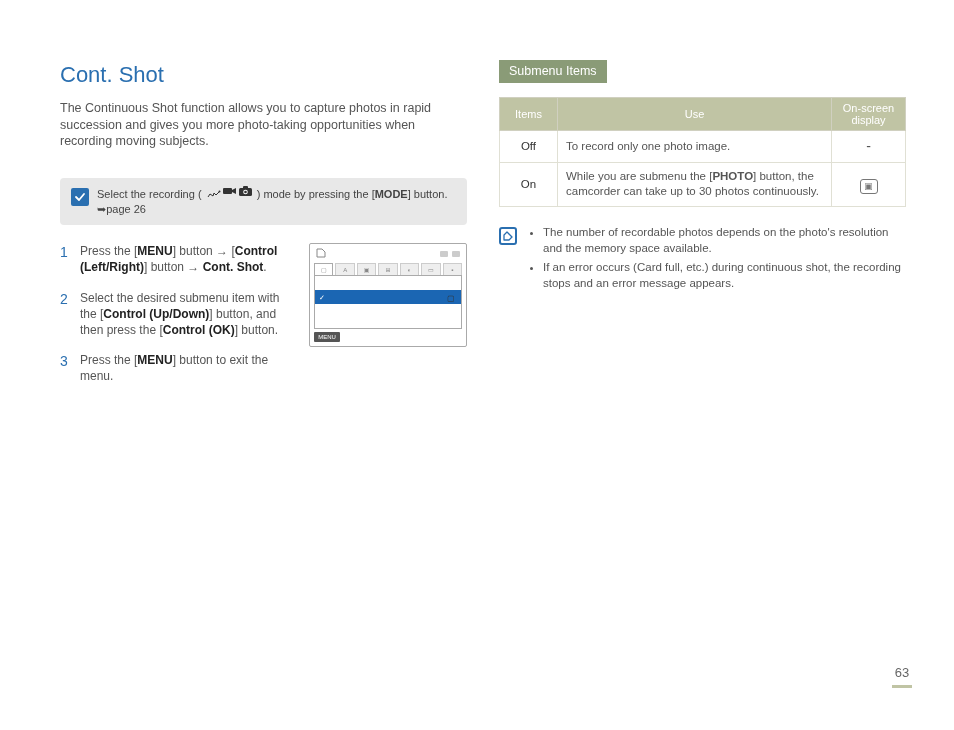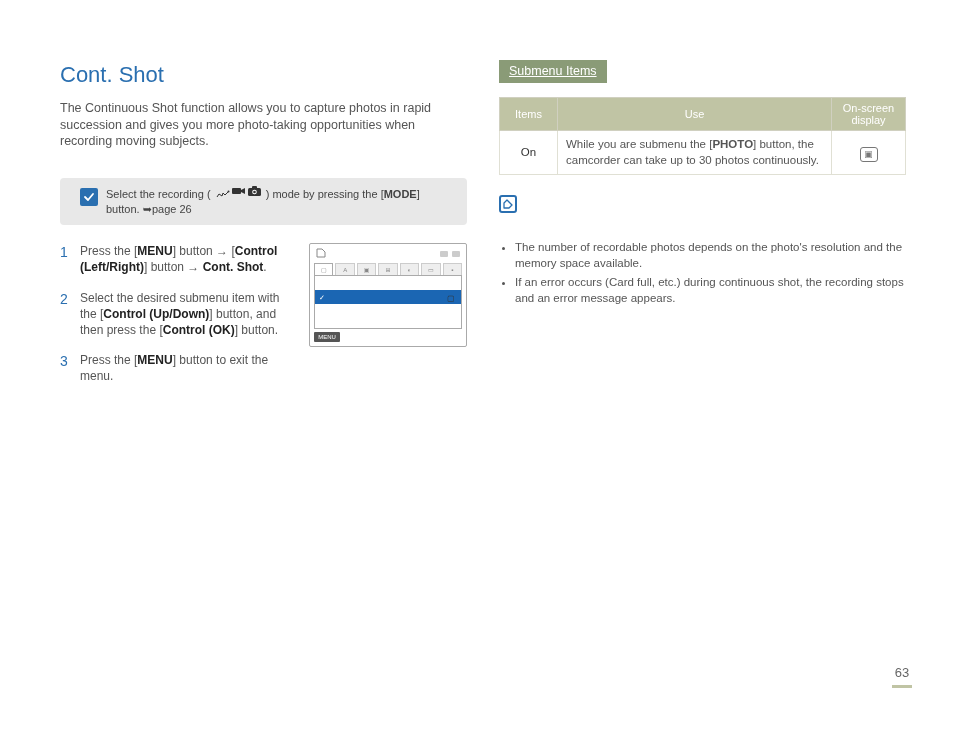--- a/index.html
+++ b/index.html
@@ -41,21 +41,21 @@
       margin-bottom: 10px;
     }
     .intro {
       font-size: 12.5px;
       color: #555;
       margin-bottom: 28px;
     }
     .note-box {
       background: #e8e8e8;
       border-radius: 4px;
-      padding: 8px 20px;
+      padding: 8px 11px;
       display: flex;
       align-items: flex-start;
       gap: 8px;
       font-size: 11px;
       color: #444;
       margin-bottom: 18px;
     }
     .note-box .check-badge {
       width: 18px;
       height: 18px;
@@ -170,21 +170,20 @@
     }
 
     
     .submenu-title {
       display: inline-block;
       background: #8a9b77;
       color: #fff;
       font-size: 12.5px;
       padding: 3px 10px;
       margin-bottom: 14px;
-      text-decoration: underline;
     }
     table.submenu {
       width: 100%;
       border-collapse: collapse;
       font-size: 11.5px;
     }
     table.submenu th {
       background: #c0c4a4;
       color: #fff;
       font-weight: 400;
@@ -203,24 +202,23 @@
     }
     table.submenu td.itm { text-align: center; font-weight: 400; color:#333; }
     table.submenu td.disp { text-align: center; font-size: 14px; }
     .disp-icon {
       display:inline-flex; width:18px; height:15px; border:1.5px solid #777; border-radius:3px;
       align-items:center; justify-content:center; font-size:9px; color:#777;
     }
 
     .info-box {
       display: flex;
-      gap: 27px;
+      gap: 10px;
       margin-top: 18px;
       align-items: flex-start;
-      flex-direction: column;
     }
     .info-badge {
       width: 18px;
       height: 18px;
       border: 2px solid #2a6fb0;
       border-radius: 3px;
       flex-shrink: 0;
       display: flex;
       align-items: center;
       justify-content: center;
@@ -359,20 +357,25 @@
       <table class="submenu">
         <thead>
           <tr>
             <th class="items-col">Items</th>
             <th>Use</th>
             <th class="disp-col">On-screen display</th>
           </tr>
         </thead>
         <tbody>
           <tr>
+            <td class="itm">Off</td>
+            <td>To record only one photo image.</td>
+            <td class="disp">-</td>
+          </tr>
+          <tr>
             <td class="itm">On</td>
             <td>
               <span>While you are submenu the [</span><b>PHOTO</b><span>] button, the camcorder can take up to 30 photos continuously.</span>
             </td>
             <td class="disp">
               <span class="disp-icon">▣</span>
             </td>
           </tr>
         </tbody>
       </table>

